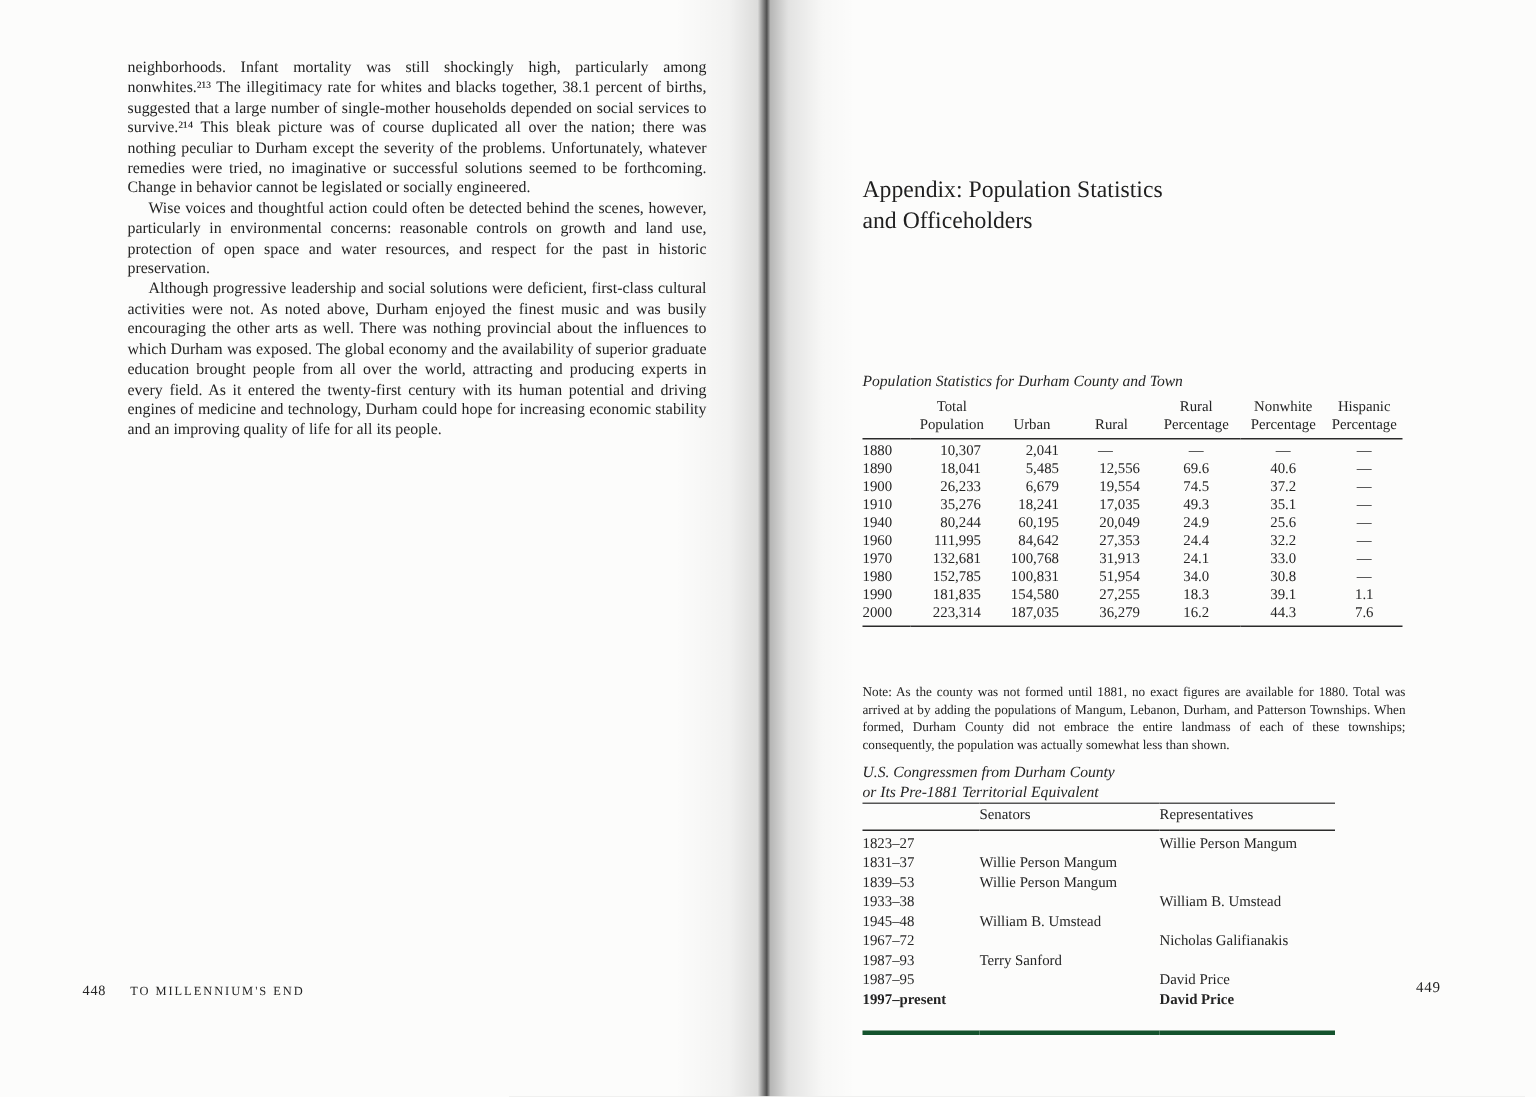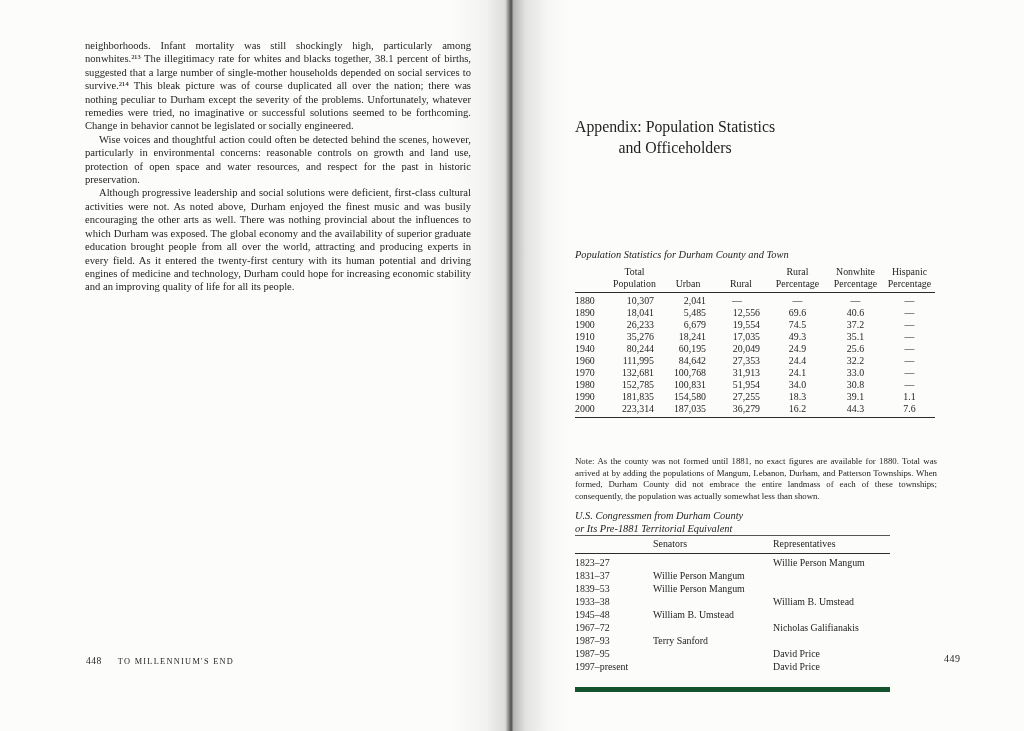--- a/index.html
+++ b/index.html
@@ -30,29 +30,29 @@
     font-size:10.6px; line-height:13.4px; text-align:justify;
   }
   .body-text p { margin:0; text-indent:14px; }
   .body-text p.first { text-indent:0; }
 
   .footer-left {
     position:absolute; left:55px; top:656px;
     font-size:9.5px; letter-spacing:0.5px;
     display:flex; align-items:baseline;
   }
-  .footer-left .folio { margin-right:16px;margin-left:31px; }
+  .footer-left .folio { margin-right:16px; }
   .footer-left .running-head {
     font-size:8.3px; letter-spacing:1.3px; 
   }
 
   
   .appendix-heading {
     position:absolute; left:575px; top:116px;
-    font-size:15.8px; line-height:21px; color:#1f1f1f;text-align:center;
+    font-size:15.8px; line-height:21px; color:#1f1f1f;
   }
 
   .table1-title, .table2-title {
     position:absolute; left:575px; font-style:italic;
     font-size:10.4px; line-height:13px;
   }
   .table1-title { top:248px; }
   .table2-title { top:509px; }
 
   table { border-collapse:collapse; table-layout:fixed; }
@@ -95,21 +95,21 @@
     padding:2px 0 3px 0; line-height:12px;
     border-top:1px solid #555;
     border-bottom:1px solid #2b2b2b;
   }
   .congress-table tbody td {
     padding:0; line-height:13px; height:13px; text-align:left;
     white-space:nowrap; overflow:hidden;
   }
   .congress-table tbody tr:first-child td { padding-top:2px; }
   .congress-table tbody tr:last-child td {
-    border-bottom:5px solid #14532d; padding-bottom:14px;
+    border-bottom:3px solid #14532d; padding-bottom:14px;font-weight:bold;
   }
 
   .footer-right {
     position:absolute; left:944px; top:653px; font-size:10px;
     letter-spacing:0.5px;
   }
 </style>
 </head>
 <body>
 

